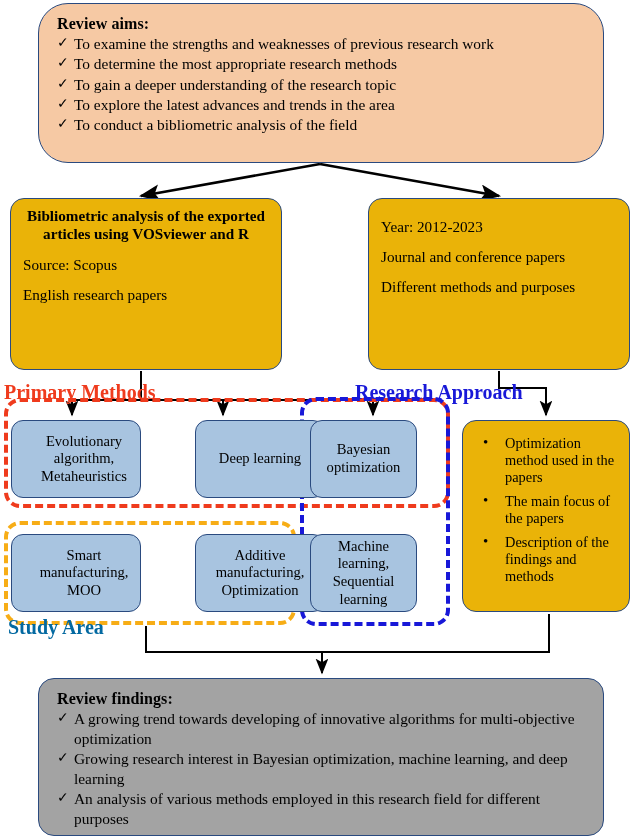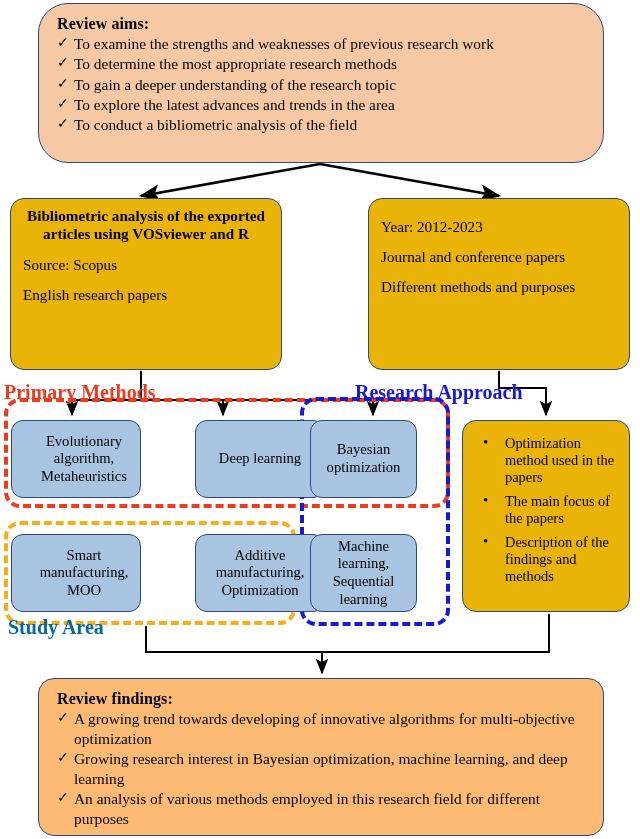--- a/index.html
+++ b/index.html
@@ -39,21 +39,21 @@
   .box-aims {
     left: 38px; top: 3px;
     width: 566px; height: 160px;
     background: #f6c9a4;
     border-radius: 30px;
     padding: 11px 14px 0 18px;
   }
   .box-findings {
     left: 38px; top: 678px;
     width: 566px; height: 158px;
-    background: #fdba74;
+    background: #a3a3a3;
     border-radius: 16px;
     padding: 11px 14px 0 18px;
   }
   .box-blue {
     background: #eab308;
   }
   .box-bib {
     left: 10px; top: 198px;
     width: 272px; height: 172px;
     padding: 8px 12px 0 12px;

